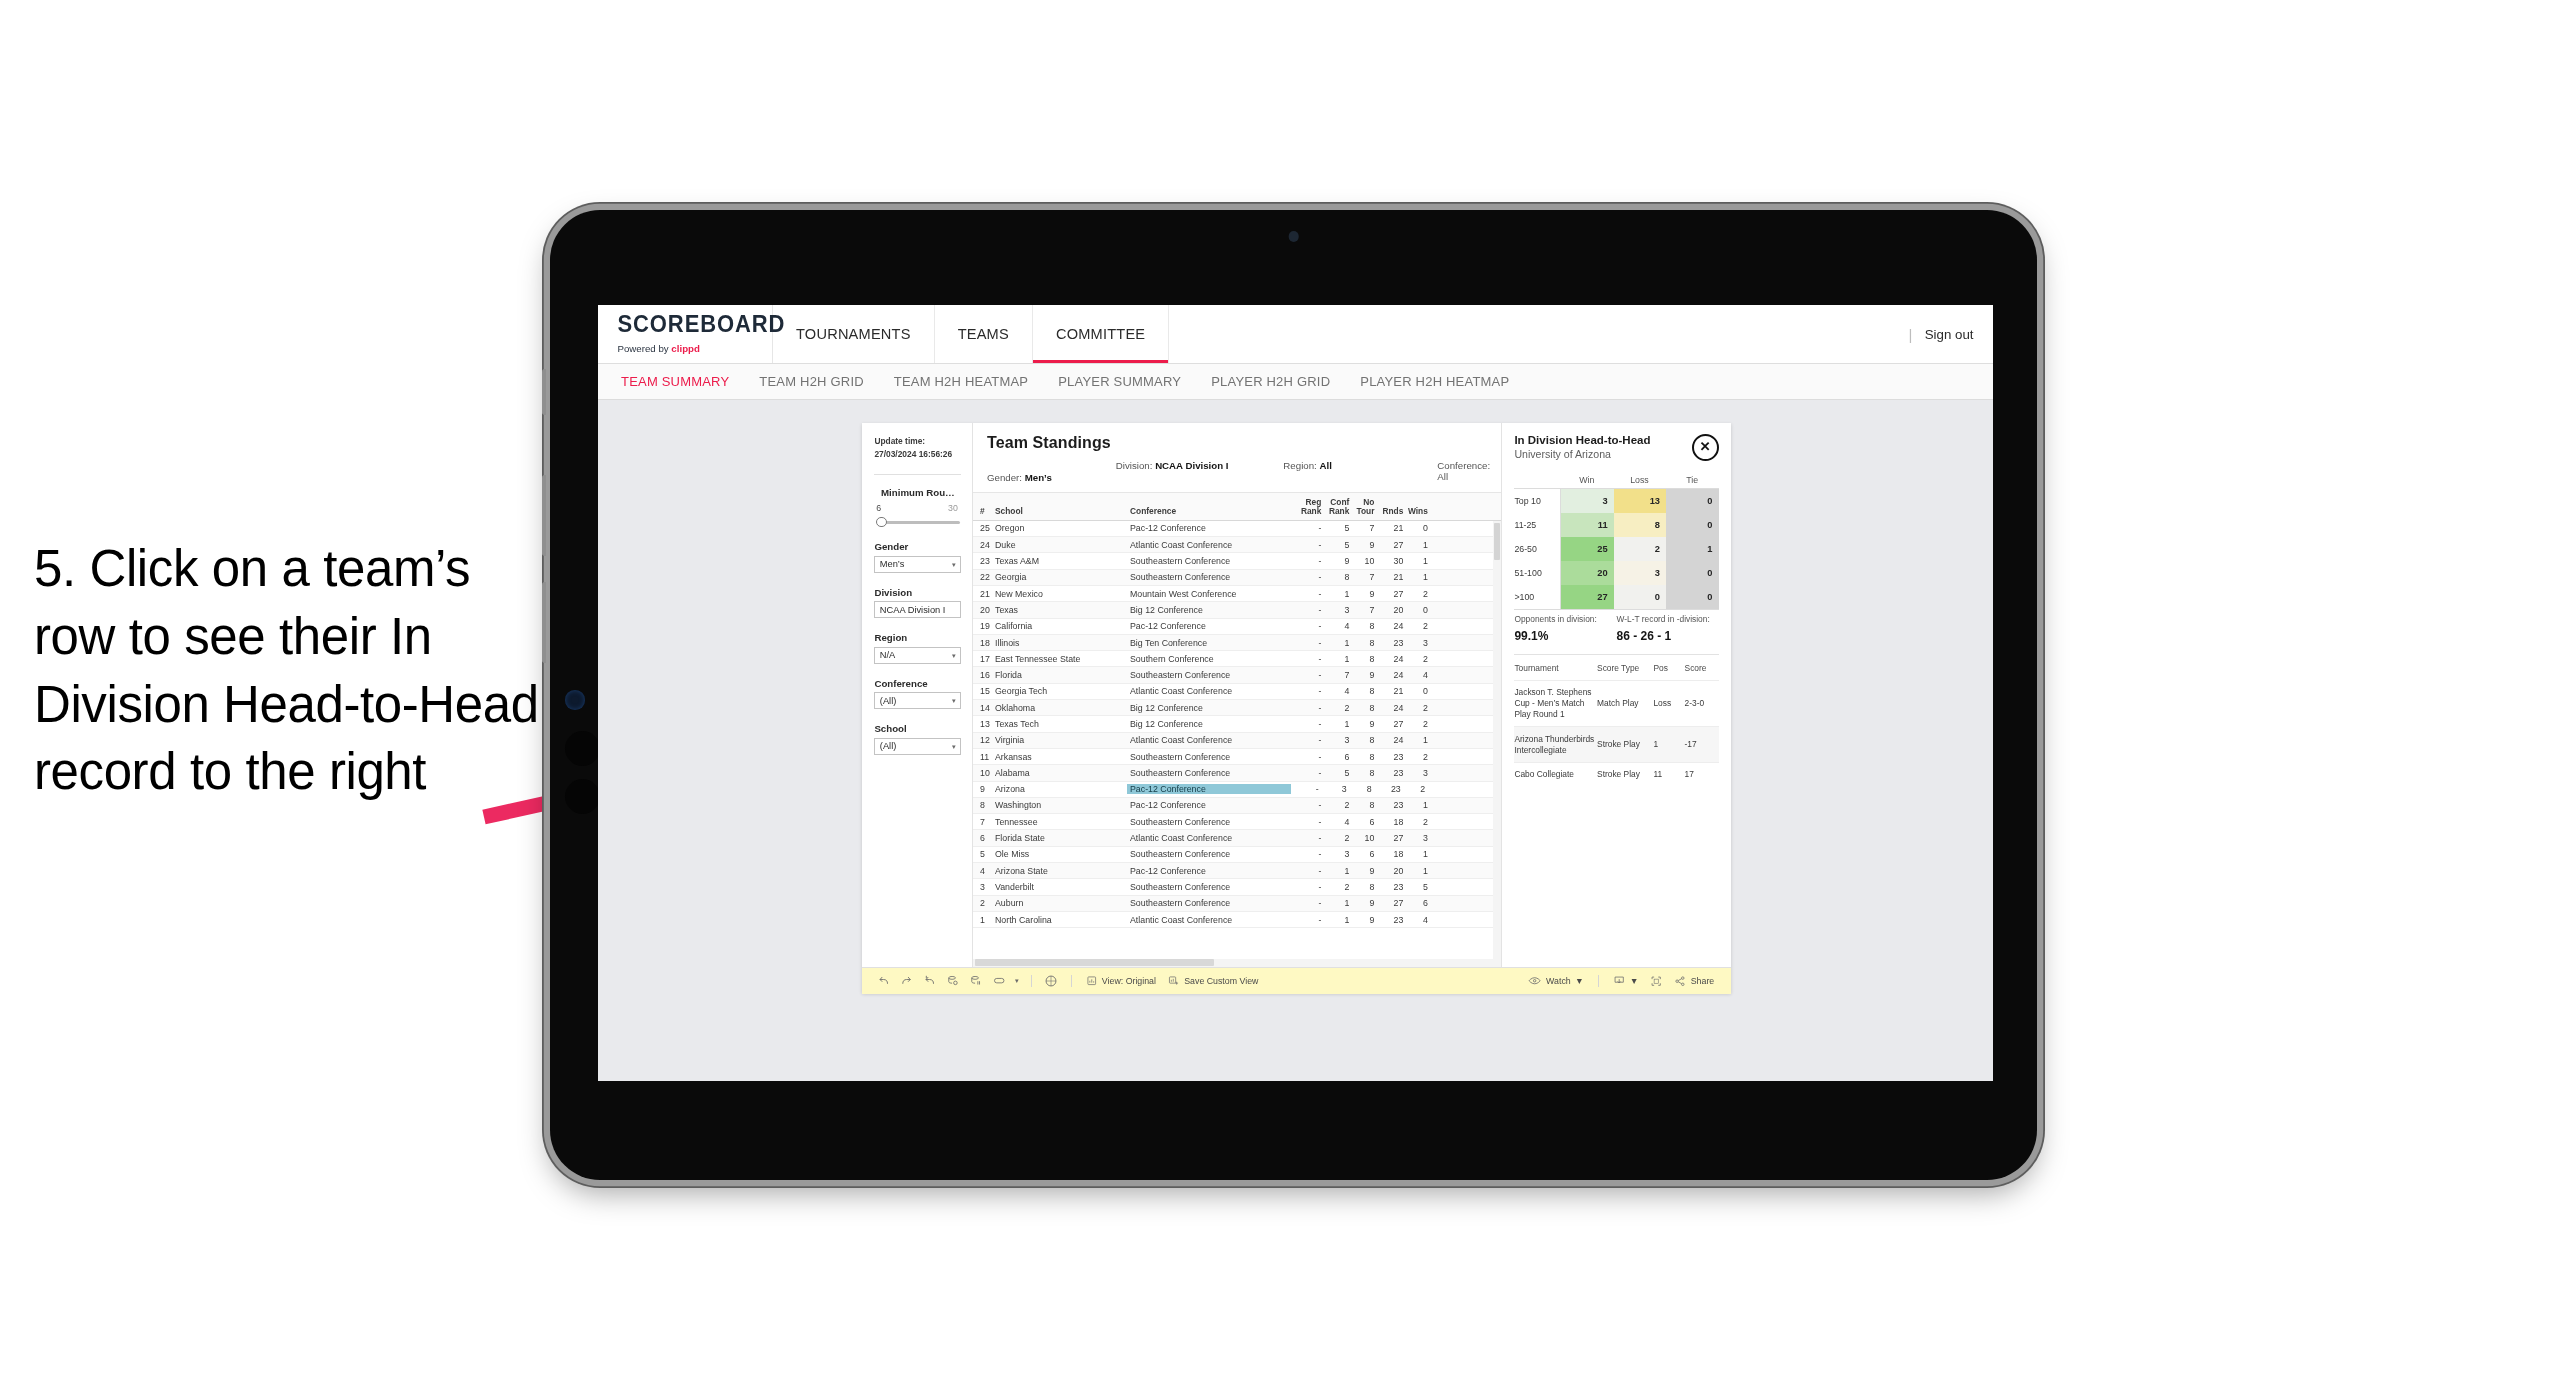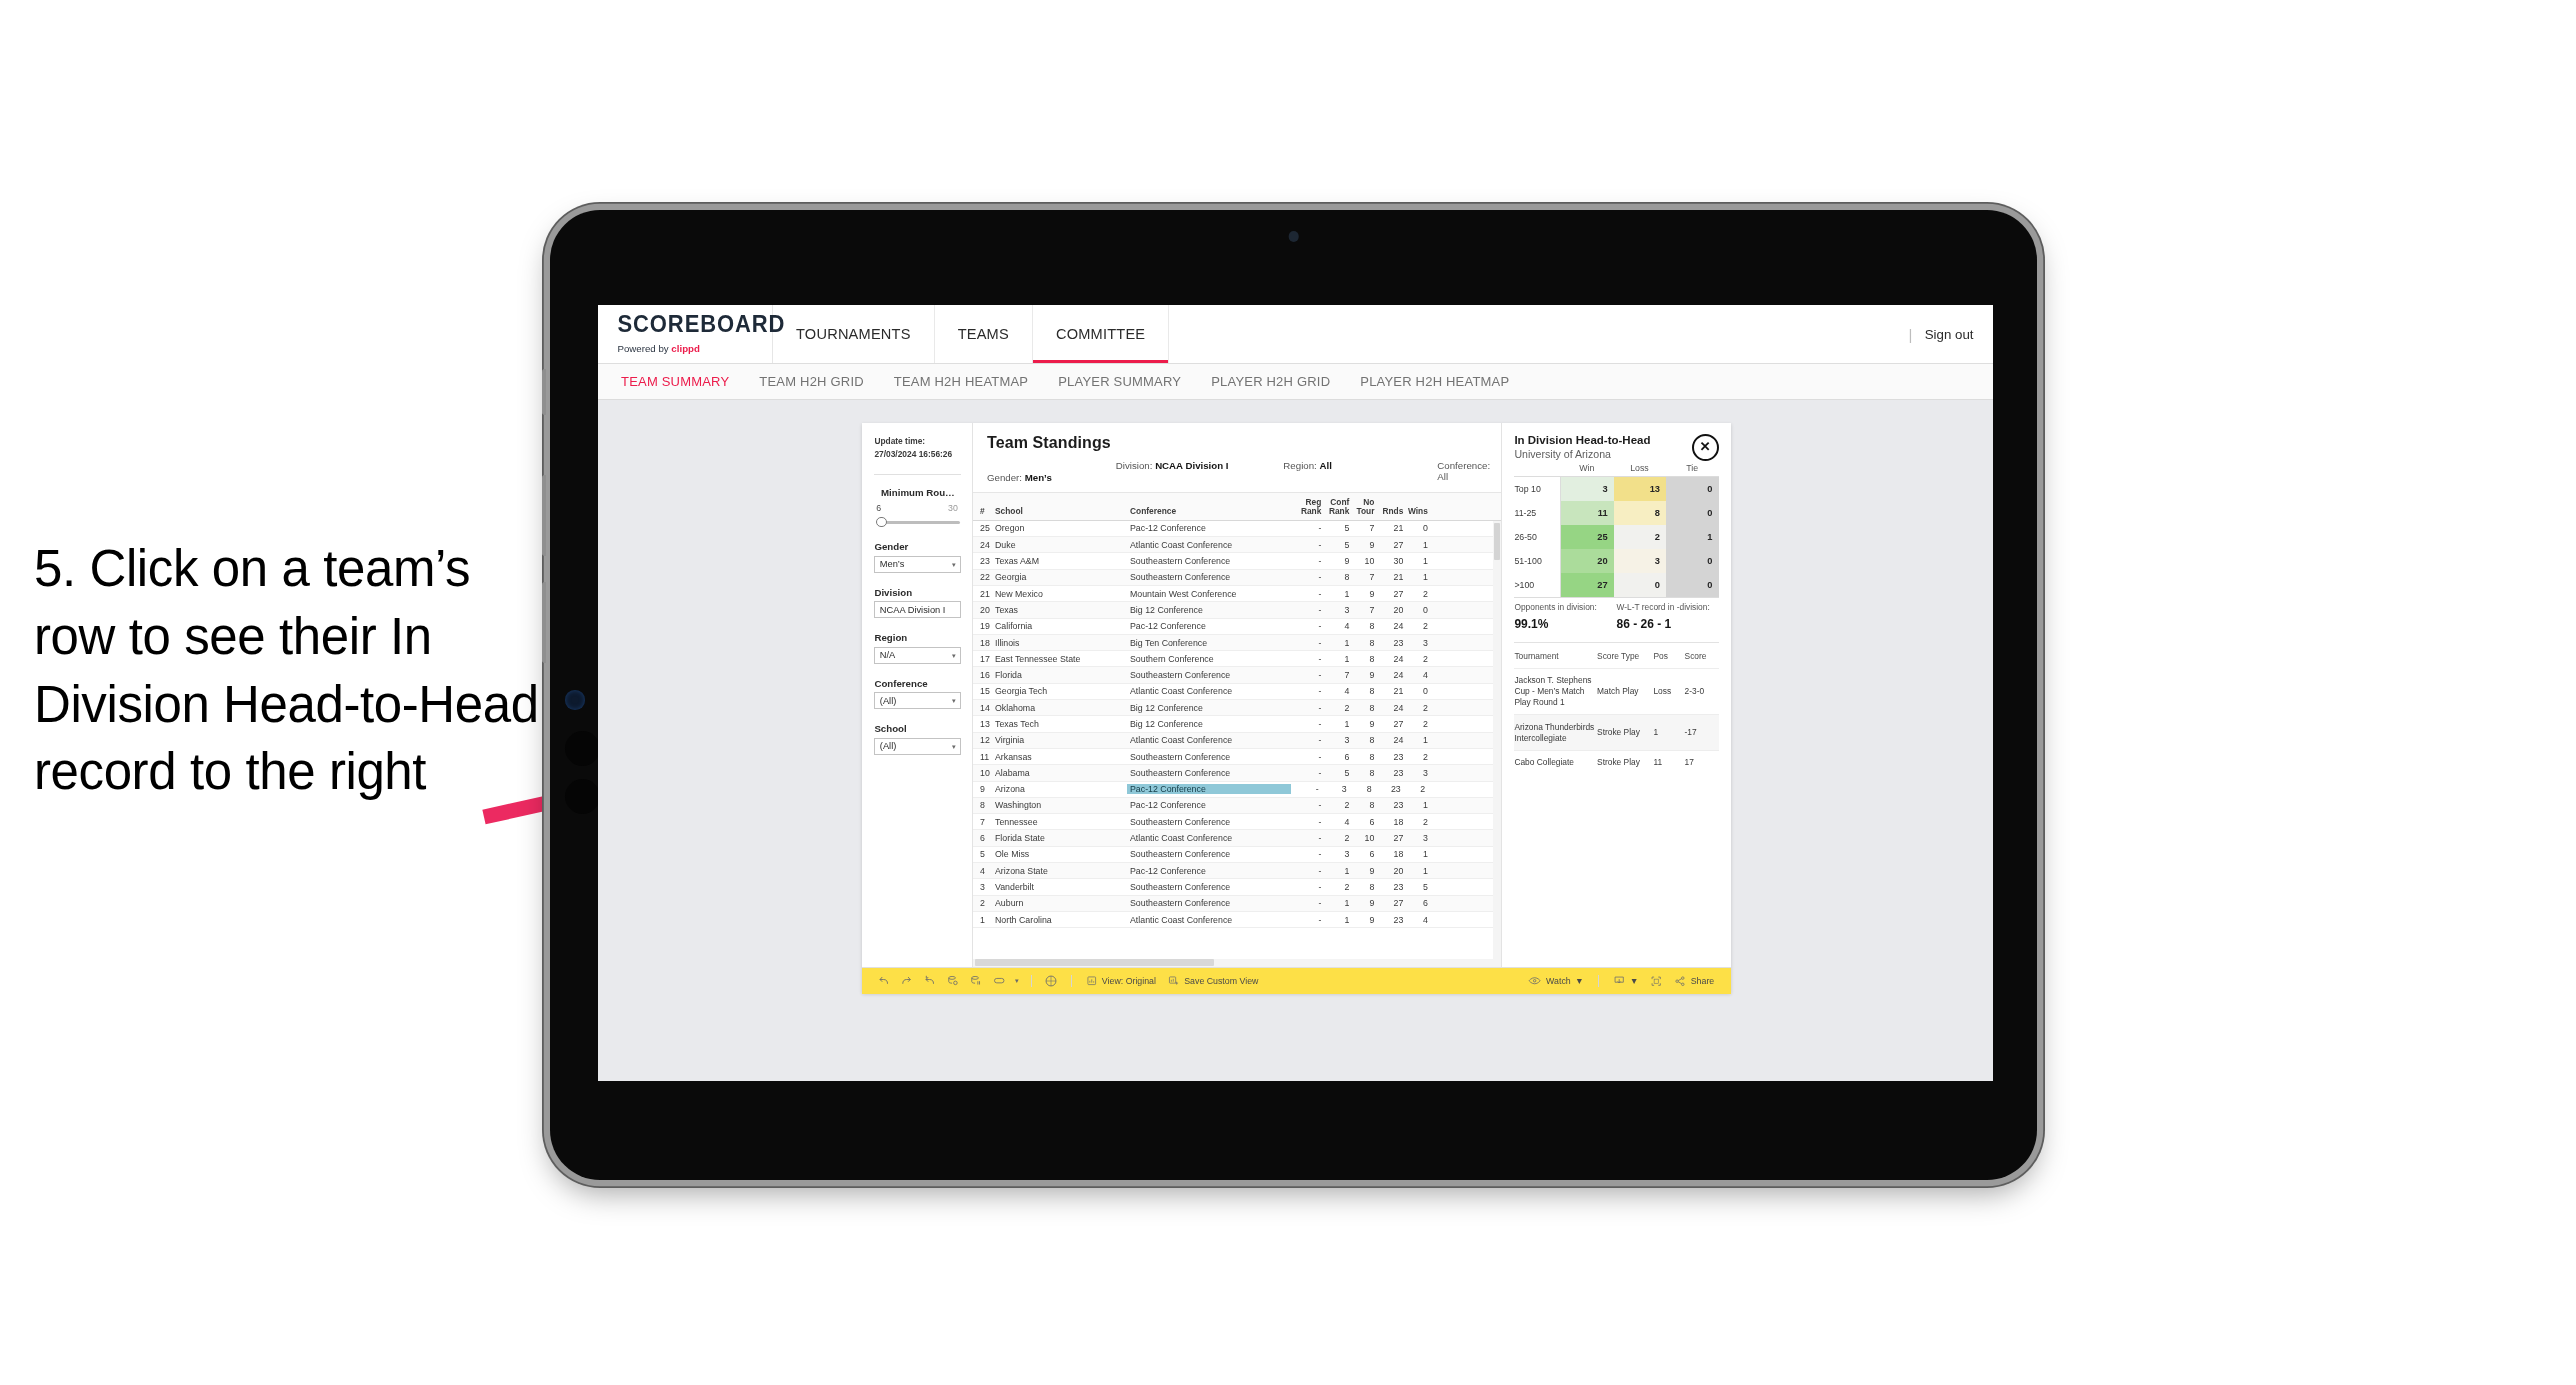--- a/index.html
+++ b/index.html
@@ -116,21 +116,21 @@
   .vscroll i{position:absolute;left:0.9px;top:1.8px;width:6.2px;height:37px;background:#d4d4d4;border-radius:0.9px;display:block;}
 
   
   .rpanel{width:230px;border-left:0.9px solid #e3e3e3;padding:10.6px 12.4px 0 12.4px;box-sizing:border-box;
           display:flex;flex-direction:column;position:relative;}
   .rp-title{font-size:11.5px;font-weight:bold;color:#1c1c1c;line-height:1.2;}
   .rp-sub{font-size:10.6px;color:#5e5e5e;margin-top:0.9px;}
   .closebtn{position:absolute;right:12.4px;top:10.6px;width:23px;height:23px;border:2.1px solid #111;
             border-radius:50%;display:flex;align-items:center;justify-content:center;cursor:pointer;
             font-size:13.3px;color:#111;font-weight:bold;line-height:1;}
-  .matrix{margin-top:3px;}
+  .matrix{margin-top:15px;}
   .mx-head{display:flex;font-size:8.8px;color:#555;}
   .mx-head .lbl{width:46px;}
   .mx-head .cell{flex:1;text-align:center;padding-bottom:2.7px;}
   .mx-row{display:flex;align-items:stretch;height:24px;}
   .mx-row .lbl{width:46px;display:flex;align-items:center;font-size:8.8px;color:#3a3a3a;
                border-right:0.9px solid #dcdcdc;}
   .mx-row .cell{flex:1;display:flex;align-items:center;justify-content:flex-end;
                 padding-right:6.2px;font-size:9.3px;font-weight:bold;color:#262626;}
   .mx-top{border-top:0.9px solid #dcdcdc;}
   .mx-bot{border-bottom:0.9px solid #dcdcdc;}
@@ -141,21 +141,21 @@
   .stat .sv{font-size:12px;font-weight:bold;color:#151515;margin-top:5.3px;}
   .sdiv{height:0.9px;background:#e2e2e2;margin:10.6px 0 0;}
   .tt-head{display:flex;font-size:8.4px;color:#4a4a4a;padding:8px 0 7px;}
   .tt-t{width:85px;} .tt-e{width:58px;} .tt-p{width:32px;} .tt-s{width:35px;}
   .tt-row{display:flex;font-size:8.4px;color:#3a3a3a;padding:6.2px 0;border-top:0.9px solid #ededed;
           align-items:center;line-height:1.32;}
   .tt-row.alt{background:#f6f6f6;}
 
   
   .toolbar{height:26.5px;border-top:0.9px solid #e0e0e0;display:flex;align-items:center;
-           padding:0 10.6px;gap:0;background:#fde047;font-size:8.8px;color:#5a5a5a;}
+           padding:0 10.6px;gap:0;background:#fef9c3;font-size:8.8px;color:#5a5a5a;}
   .tb{width:23px;height:19.5px;display:flex;align-items:center;justify-content:center;cursor:pointer;}
   .tbsep{width:0.9px;height:11.5px;background:#d5d5d5;margin:0 8px;}
   .tbtext{display:flex;align-items:center;gap:4.4px;cursor:pointer;padding:0 6.2px;}
   .tbtext span{font-size:8.8px;color:#4a4a4a;}
   .sp{flex:1;}
   svg{display:block;}
 </style>
 </head>
 <body>
 

